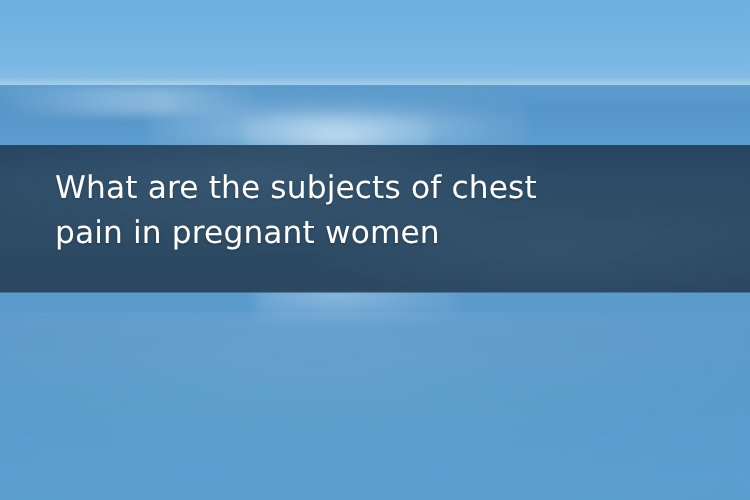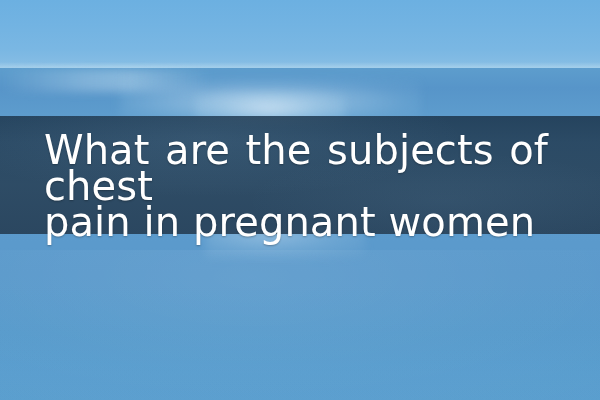--- a/index.html
+++ b/index.html
@@ -163,21 +163,21 @@
       radial-gradient(ellipse 200px 50px at 74% 72%, rgba(140,182,215,0.07) 0%, rgba(140,182,215,0.00) 100%);
     pointer-events: none;
   }
 
   .caption-text {
     position: absolute;
     left: 44px;
     right: 52px;
     top: 132px;
     color: #ffffff;
-    font-size: 40px;
+    font-size: 25px;
     line-height: 36px;
     font-weight: 400;
     letter-spacing: 0.1px;
     text-align: justify;
     text-align-last: left;
     text-justify: inter-word;
     white-space: pre-line;
     text-shadow: 0 1px 2px rgba(0,0,0,0.28);
   }
 </style>

